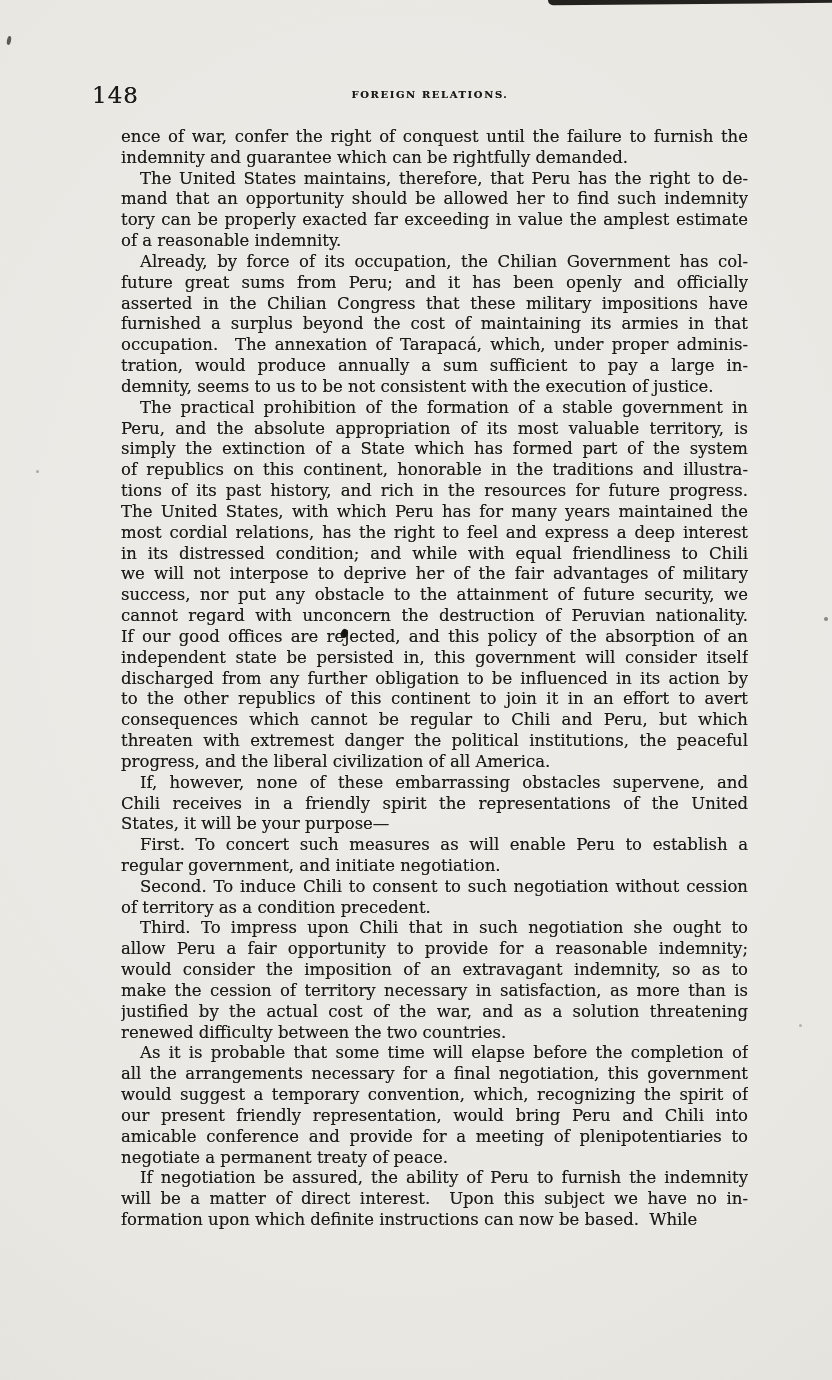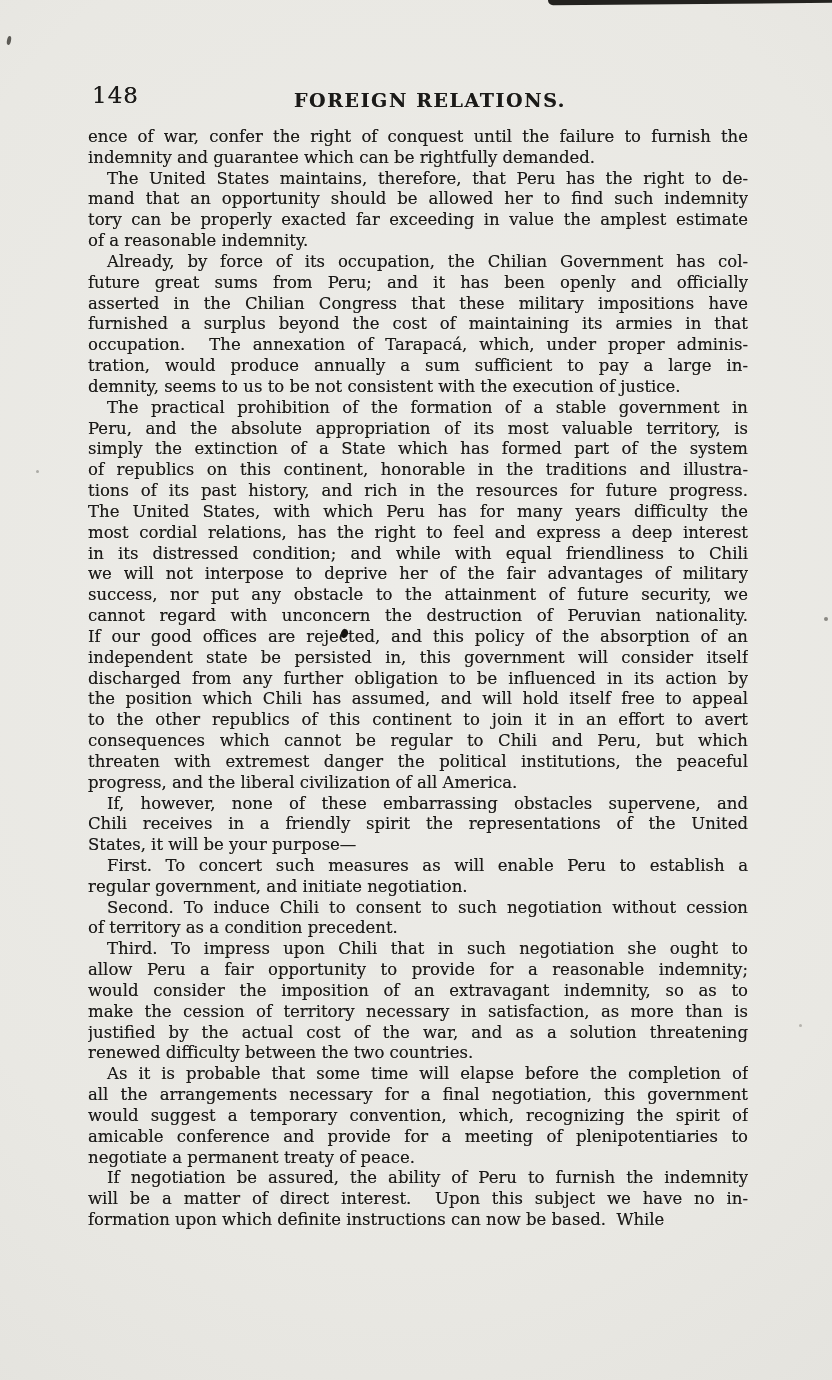--- a/index.html
+++ b/index.html
@@ -51,21 +51,21 @@
     position: absolute;
     left: 4px; top: 0;
     font-size: 23px;
     letter-spacing: 1px;
     text-shadow: 0 0 0.6px rgba(20,18,15,.75);
   }
   .head-title {
     position: absolute;
     left: 0; right: 0; top: 7px;
     text-align: center;
-    font-size: 19px;
+    font-size: 10px;
     font-weight: 700;
     letter-spacing: 1.6px;
     text-indent: 24px;
     text-shadow: 0 0 0.5px rgba(20,18,15,.6);
   }
 
   .page-body {
     position: absolute;
     top: 127px; left: 88px;
     width: 660px;
@@ -73,20 +73,21 @@
     line-height: 20.84px;
     text-shadow: 0 0 0.5px rgba(25,22,18,.55);
   }
   .paragraph { }
   .line {
     white-space: pre-wrap;
     text-align: justify;
     text-align-last: justify;
     height: 20.84px;
     overflow: hidden;
+    margin-left: 33px;
   }
   .line.last { text-align-last: left; }
   .line.indent { text-indent: 19px; }
 </style>
 </head>
 <body>
 
 <div class="page">
 
   <div class="scan-edge"></div>
@@ -120,30 +121,29 @@
         <div class="line">occupation.  The annexation of Tarapacá, which, under proper adminis-</div>
         <div class="line">tration, would produce annually a sum sufficient to pay a large in-</div>
         <div class="line last">demnity, seems to us to be not consistent with the execution of justice.</div>
       </div>
       <div class="paragraph">
         <div class="line indent">The practical prohibition of the formation of a stable government in</div>
         <div class="line">Peru, and the absolute appropriation of its most valuable territory, is</div>
         <div class="line">simply the extinction of a State which has formed part of the system</div>
         <div class="line">of republics on this continent, honorable in the traditions and illustra-</div>
         <div class="line">tions of its past history, and rich in the resources for future progress.</div>
-        <div class="line">The United States, with which Peru has for many years difficulty the</div>
+        <div class="line">The United States, with which Peru has for many years maintained the</div>
         <div class="line">most cordial relations, has the right to feel and express a deep interest</div>
         <div class="line">in its distressed condition; and while with equal friendliness to Chili</div>
         <div class="line">we will not interpose to deprive her of the fair advantages of military</div>
         <div class="line">success, nor put any obstacle to the attainment of future security, we</div>
         <div class="line">cannot regard with unconcern the destruction of Peruvian nationality.</div>
         <div class="line">If our good offices are rejected, and this policy of the absorption of an</div>
         <div class="line">independent state be persisted in, this government will consider itself</div>
         <div class="line">discharged from any further obligation to be influenced in its action by</div>
-        <div class="line">the position which Chili has assumed, and will hold itself free to appeal</div>
         <div class="line">to the other republics of this continent to join it in an effort to avert</div>
         <div class="line">consequences which cannot be regular to Chili and Peru, but which</div>
         <div class="line">threaten with extremest danger the political institutions, the peaceful</div>
         <div class="line last">progress, and the liberal civilization of all America.</div>
       </div>
       <div class="paragraph">
         <div class="line indent">If, however, none of these embarrassing obstacles supervene, and</div>
         <div class="line">Chili receives in a friendly spirit the representations of the United</div>
         <div class="line last">States, it will be your purpose—</div>
       </div>
@@ -160,20 +160,21 @@
         <div class="line">allow Peru a fair opportunity to provide for a reasonable indemnity;</div>
         <div class="line">would consider the imposition of an extravagant indemnity, so as to</div>
         <div class="line">make the cession of territory necessary in satisfaction, as more than is</div>
         <div class="line">justified by the actual cost of the war, and as a solution threatening</div>
         <div class="line last">renewed difficulty between the two countries.</div>
       </div>
       <div class="paragraph">
         <div class="line indent">As it is probable that some time will elapse before the completion of</div>
         <div class="line">all the arrangements necessary for a final negotiation, this government</div>
         <div class="line">would suggest a temporary convention, which, recognizing the spirit of</div>
+        <div class="line">our present friendly representation, would bring Peru and Chili into</div>
         <div class="line">amicable conference and provide for a meeting of plenipotentiaries to</div>
         <div class="line last">negotiate a permanent treaty of peace.</div>
       </div>
       <div class="paragraph">
         <div class="line indent">If negotiation be assured, the ability of Peru to furnish the indemnity</div>
         <div class="line">will be a matter of direct interest.  Upon this subject we have no in-</div>
         <div class="line last">formation upon which definite instructions can now be based.  While</div>
       </div>
     </div>
 

